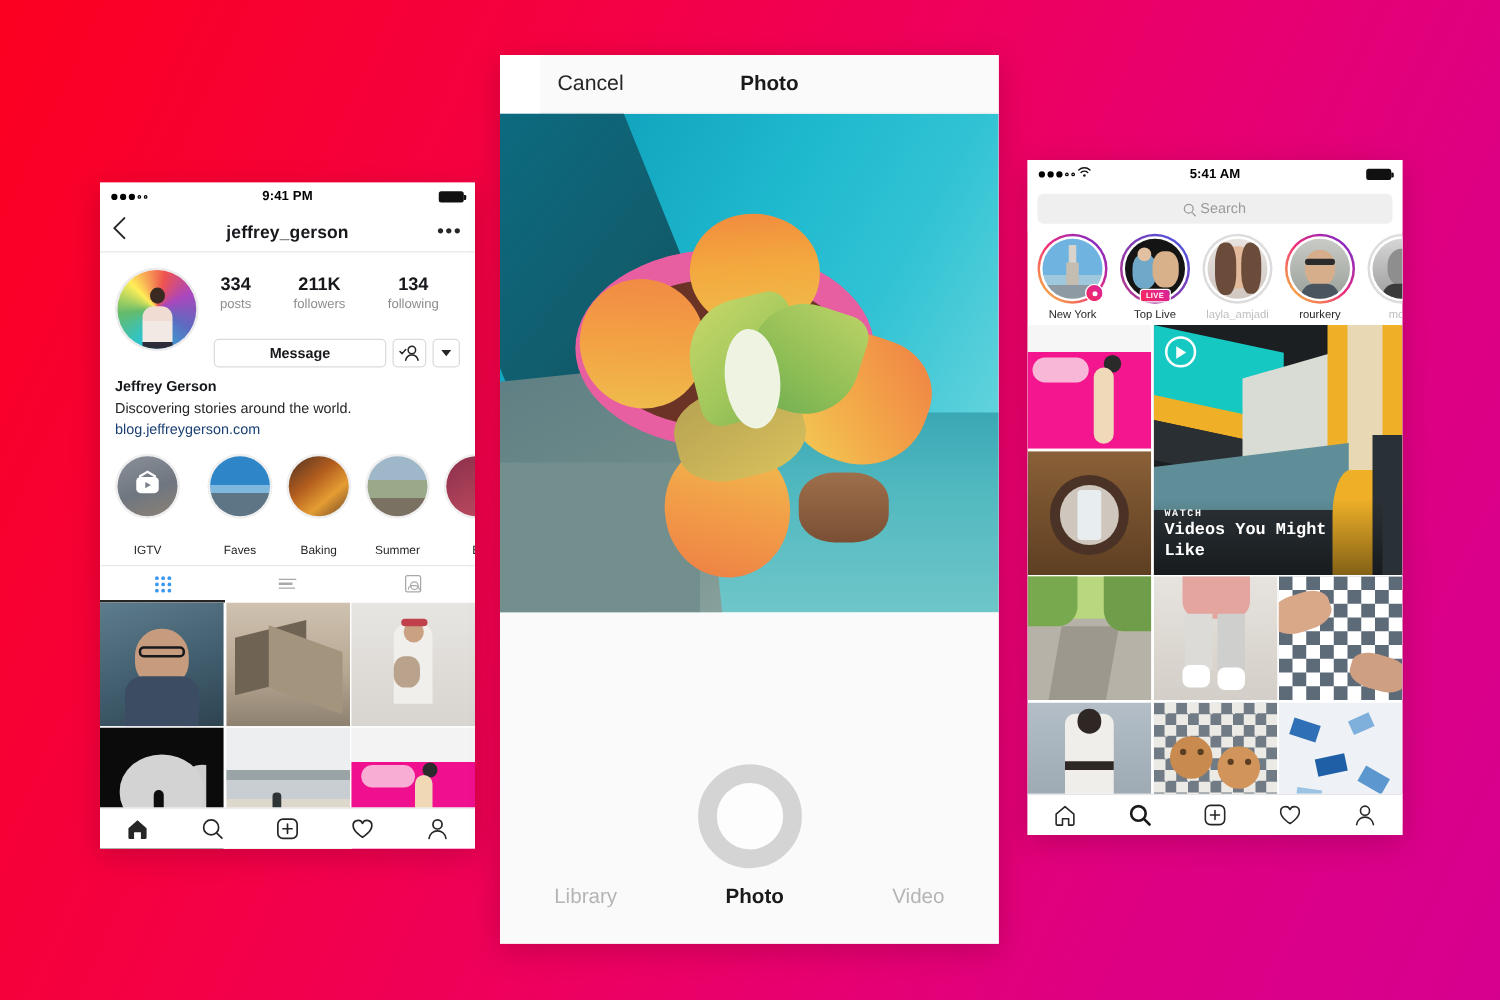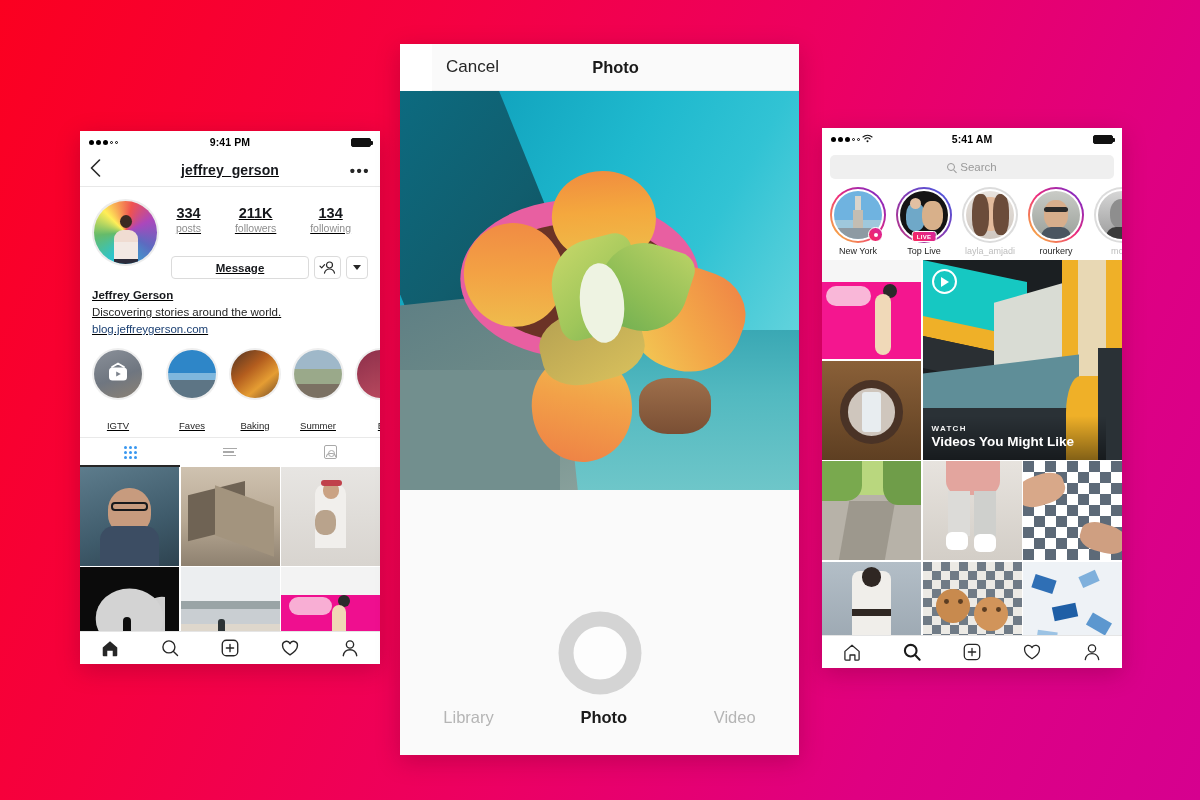--- a/index.html
+++ b/index.html
@@ -16,21 +16,21 @@
 
   
   .phone {
     position: absolute;
     background: #fff;
     overflow: hidden;
     box-shadow: 0 6px 22px rgba(90,0,35,.28);
   }
 
   
-  #phone-left { left: 80px; top: 131px; width: 300px; height: 533px; text-decoration: underline; }
+  #phone-left { left: 80px; top: 146px; width: 300px; height: 533px; }
 
   .statusbar {
     height: 22px; display: flex; align-items: center;
     padding: 0 9px; font-size: 10.5px; color: #000;
     background: #fff; position: relative;
   }
   .sb-left { display: flex; align-items: center; gap: 2px; }
   .dot { width: 5px; height: 5px; border-radius: 50%; background: #000; display:inline-block; }
   .dot.hollow { background: transparent; border: 1px solid #000; width: 3px; height: 3px; }
   .sb-time { position: absolute; left: 0; right: 0; text-align: center; font-weight: 600; font-size: 10.5px; letter-spacing:.1px; }
@@ -174,20 +174,21 @@
 
   .explore { display:grid; grid-template-columns: repeat(3, 1fr); gap:1.5px; }
   .ex { position:relative; overflow:hidden; }
   .ex .inner{position:absolute;inset:0;}
   .ex.sq { padding-bottom: 100%; }
   .ex.big { grid-column: span 2; grid-row: span 2; }
   .watch-overlay{
     position:absolute;left:0;right:16px;bottom:0;padding:8px 9px 9px 9px;
     background: linear-gradient(transparent, rgba(0,0,0,.45));
     color:#fff;
+    font-family:Liberation Mono, monospace;
   }
   .watch-kicker{font-size:8px;letter-spacing:1.3px;font-weight:700;opacity:.95;}
   .watch-title{font-size:13.5px;font-weight:600;line-height:1.25;margin-top:1px;}
   .play-btn{
     position:absolute;left:9px;top:9px;width:25px;height:25px;border-radius:50%;
     border:2px solid #fff;display:flex;align-items:center;justify-content:center;
   }
   .play-btn::after{content:"";margin-left:2px;border-left:8px solid #fff;border-top:5px solid transparent;border-bottom:5px solid transparent;}
 
   

